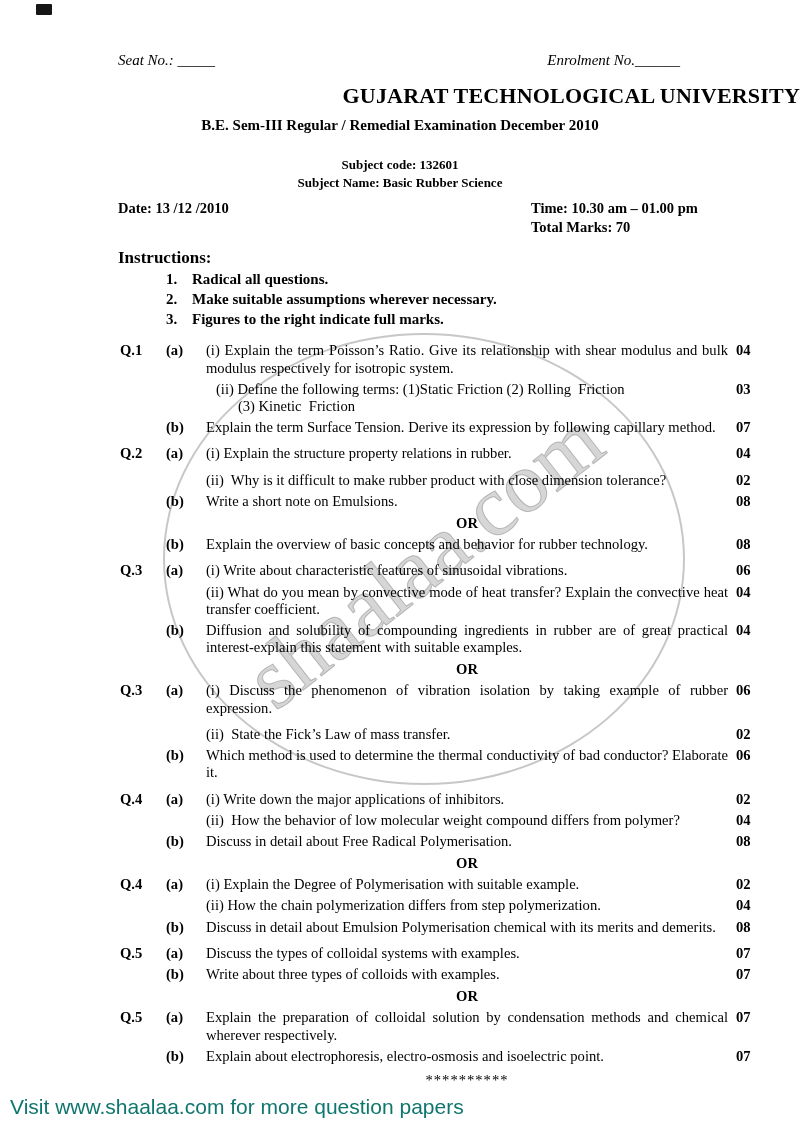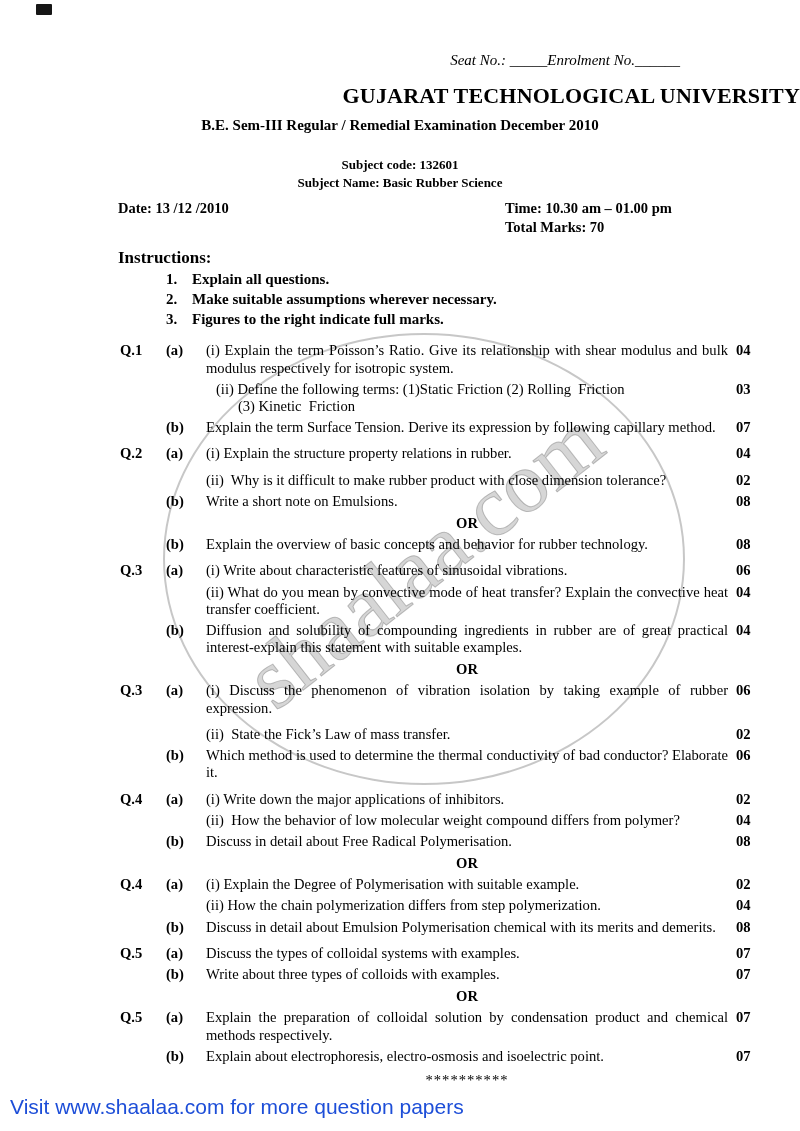--- a/index.html
+++ b/index.html
@@ -2,25 +2,25 @@
 <html><head>
 <meta charset="utf-8">
 <style>
   html,body{margin:0;padding:0;background:#ffffff;}
   .page{
     position:relative;width:800px;height:1131px;background:#ffffff;
     font-family:"Liberation Serif",serif;color:#000;overflow:hidden;
   }
   .content{position:relative;z-index:1;}
   .scan-mark{position:absolute;left:36px;top:4px;width:16px;height:11px;background:#161616;border-radius:1px;z-index:2;}
-  .seat-row{display:flex;justify-content:flex-end;margin:52px 120px 0 118px;font-style:italic;font-size:15px;}
+  .seat-row{display:flex;justify-content:space-between;margin:52px 120px 0 118px;font-style:italic;font-size:15px;}
   .title{margin-top:14px;text-align:right;font-weight:700;font-size:22px;letter-spacing:0.2px;}
   .subtitle{margin-top:8px;text-align:center;font-weight:700;font-size:15px;}
   .subject{margin-top:22px;text-align:center;font-weight:700;font-size:13px;line-height:1.4;}
-  .meta{display:flex;margin:8px 0 0 118px;font-weight:700;font-size:14.5px;}
+  .meta{display:flex;margin:8px 0 0 118px;font-weight:700;font-size:14.5px;gap:26px;}
   .meta .date{width:387px;}
   .meta .right div+div{margin-top:2px;padding-left:0px;}
   .instructions{margin:12px 0 0 118px;font-family:Liberation Serif, serif;}
   .ins-title{font-weight:700;font-size:17px;}
   .ins-item{display:flex;font-weight:700;font-size:15px;margin:3px 0 0 48px;}
   .ins-num{width:26px;flex:none;}
   .questions{margin:14px 34px 0 120px;font-size:14.6px;}
   .q-row{display:flex;align-items:flex-start;margin-top:4px;line-height:1.18;}
   .q-row.gap{margin-top:9px;}
   .qcol{width:46px;font-weight:700;flex:none;}
@@ -74,21 +74,21 @@
       <div class="right">
         <div>Time: 10.30 am – 01.00 pm</div>
         <div>Total Marks: 70</div>
       </div>
     </div>
 
     <div class="instructions">
       <div class="ins-title">Instructions:</div>
       <div class="ins-item">
         <span class="ins-num">1.</span>
-        <span>Explain all questions.</span>
+        <span>Radical all questions.</span>
       </div>
       <div class="ins-item">
         <span class="ins-num">2.</span>
         <span>Make suitable assumptions wherever necessary.</span>
       </div>
       <div class="ins-item">
         <span class="ins-num">3.</span>
         <span>Figures to the right indicate full marks.</span>
       </div>
     </div>
@@ -238,30 +238,30 @@
   <div class="q-row">
     <div class="qcol"></div>
     <div class="scol">(b)</div>
     <div class="tcol">Write about three types of colloids with examples.</div>
     <div class="mcol">07</div>
   </div>
 <div class="or-row">OR</div>
   <div class="q-row">
     <div class="qcol">Q.5</div>
     <div class="scol">(a)</div>
-    <div class="tcol">Explain the preparation of colloidal solution by condensation product and chemical methods respectively.</div>
+    <div class="tcol">Explain the preparation of colloidal solution by condensation methods and chemical wherever respectively.</div>
     <div class="mcol">07</div>
   </div>
 
   <div class="q-row">
     <div class="qcol"></div>
     <div class="scol">(b)</div>
     <div class="tcol">Explain about electrophoresis, electro-osmosis and isoelectric point.</div>
     <div class="mcol">07</div>
   </div>
 <div class="stars-row">**********</div>
       </div>
 
   </div>
 
-  <div class="footer" style="color: #1d4ed8;">Visit www.shaalaa.com for more question papers</div>
+  <div class="footer" style="color: #0f766e;">Visit www.shaalaa.com for more question papers</div>
 
 </div>
 
 </body></html>

